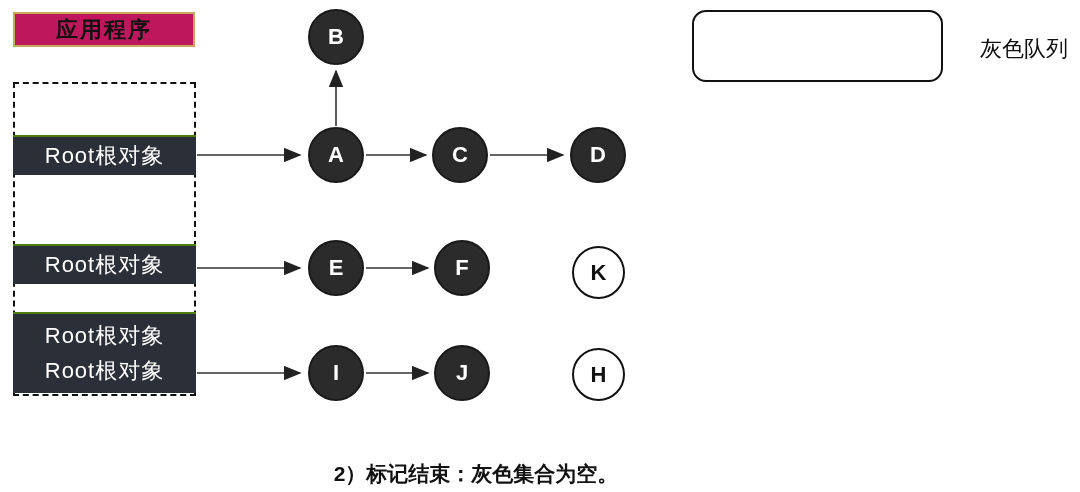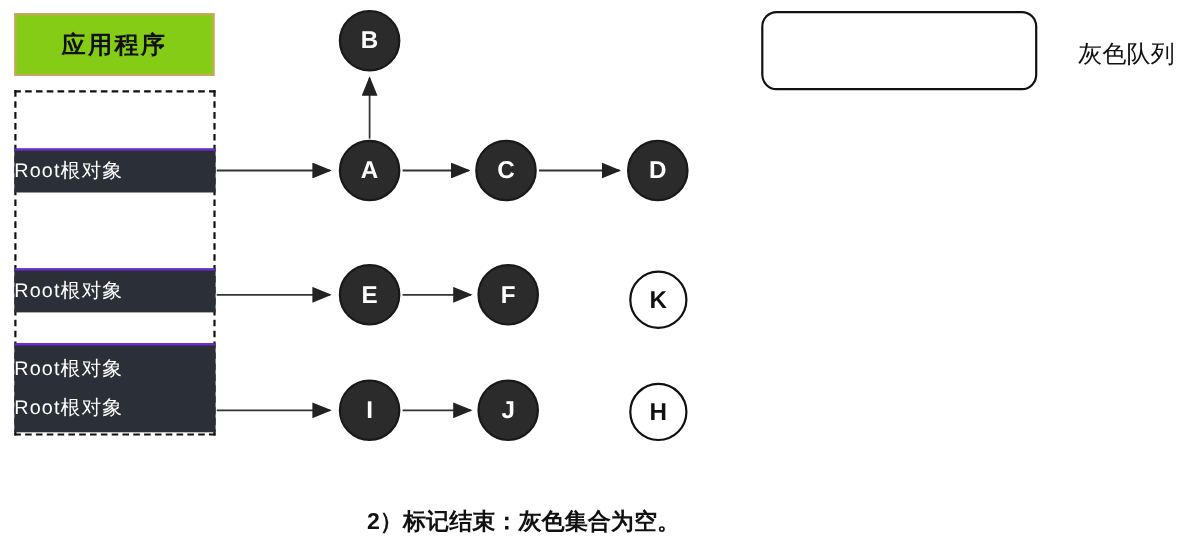--- a/index.html
+++ b/index.html
@@ -12,22 +12,22 @@
     position: relative;
     width: 1080px;
     height: 492px;
     background: #ffffff;
     overflow: hidden;
   }
   
   .app-box {
     position: absolute;
     left: 13px; top: 12px;
-    width: 182px; height: 57px;
-    background: #84cc16;
+    width: 182px; height: 35px;
+    background: #be185d;
     border: 2px solid #c9a85c;
     box-sizing: border-box;
     display: flex; align-items: center; justify-content: center;
     font-size: 22px;
     font-weight: 600;
     color: #111111;
     letter-spacing: 2px;
   }
   
   .roots-panel {
@@ -36,26 +36,26 @@
     width: 183px; height: 314px;
     border: 2px dashed #111111;
     box-sizing: border-box;
   }
   
   .root-bar {
     position: absolute;
     left: 13px;
     width: 183px;
     background: #2b2f37;
-    border-top: 2px solid #6d28d9;
+    border-top: 2px solid #4d7c0f;
     box-sizing: border-box;
     display: flex; flex-direction: column;
-    justify-content: center;
+    align-items: center; justify-content: center;
     color: #ffffff;
-    font-size: 18px;
+    font-size: 22px;
     font-weight: 500;
     letter-spacing: 1px;
   }
   .root-bar-1 { top: 135px; height: 40px; }
   .root-bar-2 { top: 244px; height: 40px; }
   .root-bar-3 { top: 312px; height: 81px; justify-content: space-around; padding: 4px 0; }
   .root-bar span { line-height: 1.55; }
   
   .node {
     position: absolute;

